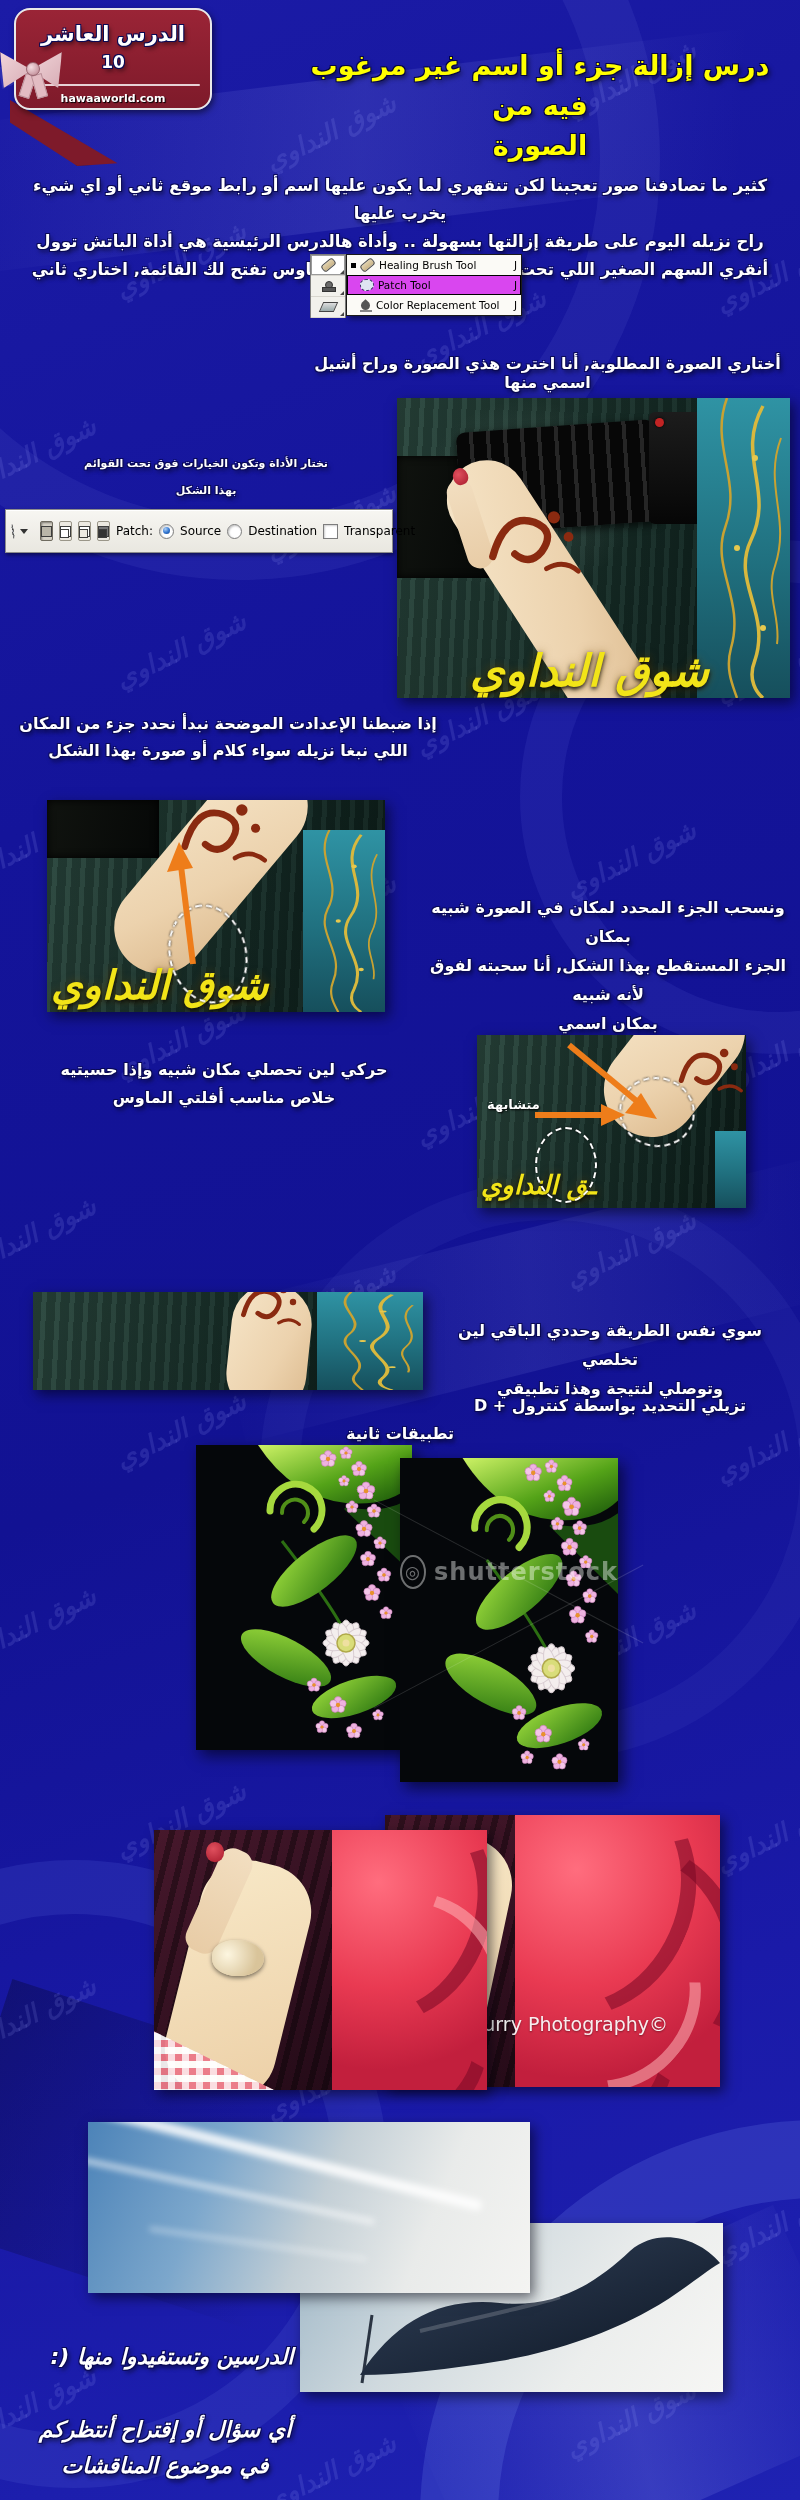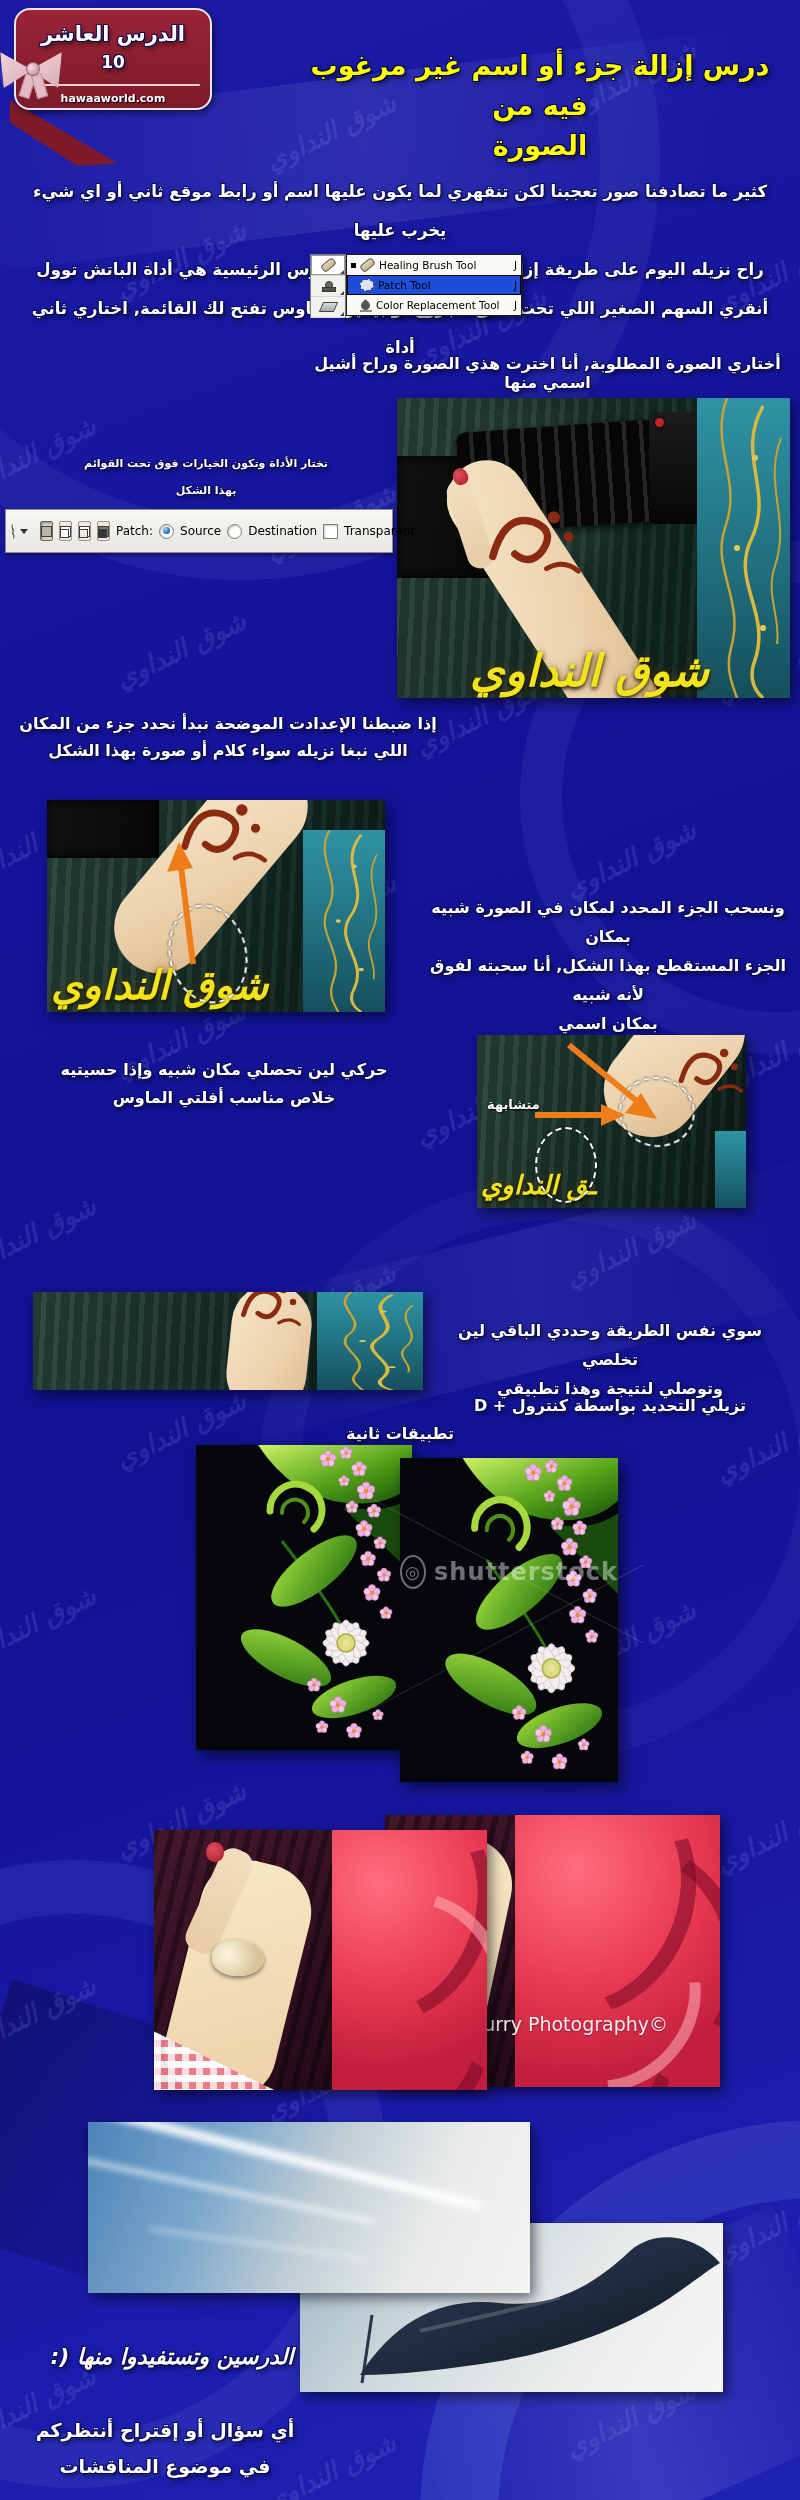--- a/index.html
+++ b/index.html
@@ -44,31 +44,31 @@
   .bow .wl{left:0;top:6px;clip-path:polygon(100% 50%,0 0,12% 100%);}
   .bow .wr{right:2px;top:6px;clip-path:polygon(0 50%,100% 0,88% 100%);}
   .bow .knot{position:absolute;left:26px;top:16px;width:12px;height:12px;border-radius:50%;
              background:radial-gradient(circle at 35% 35%,#f4dde1,#b87f8b);border:1px solid #96626d;}
   .bow .tail1,.bow .tail2{position:absolute;width:9px;height:22px;background:#e3bcc3;border:1px solid #b98f98;top:28px;}
   .bow .tail1{left:22px;transform:rotate(18deg);}
   .bow .tail2{left:34px;transform:rotate(-16deg);}
   
   .title{left:285px;top:46px;width:510px;font-size:27px;line-height:40px;color:#ffff00;
          text-shadow:1px 1px 0 #07073f,-1px 1px 0 #07073f,1px -1px 0 #07073f,-1px -1px 0 #07073f,2px 3px 5px rgba(0,0,0,.6);}
-  .intro{left:22px;top:172px;width:756px;font-size:16.5px;line-height:39px;}
+  .intro{left:22px;top:172px;width:756px;font-size:16.5px;line-height:28px;}
   
   .flyout{left:310px;top:254px;width:212px;height:64px;font-family:"DejaVu Sans",sans-serif;}
   .tools-col{position:absolute;left:0;top:0;width:36px;height:64px;background:#f2f1ec;border:1px solid #7d7d7d;box-sizing:border-box;}
   .tool-cell{position:relative;width:100%;height:20px;border-bottom:1px solid #d8d6cf;display:flex;align-items:center;justify-content:center;}
   .tool-cell.active{background:#fff;box-shadow:inset 0 0 0 1px #9a9a9a;}
   .corner{position:absolute;right:1px;bottom:1px;width:0;height:0;border-left:4px solid transparent;border-bottom:4px solid #444;}
   .menu-col{position:absolute;left:36px;top:0;width:176px;background:#fbfaf6;border:1px solid #1a1a1a;
             box-shadow:3px 3px 5px rgba(0,0,0,.45);box-sizing:border-box;}
   .menu-row{position:relative;height:20px;display:flex;align-items:center;gap:4px;padding:0 4px;box-sizing:border-box;}
-  .menu-row.selected{outline:1px solid #000;outline-offset:-1px;background:#1d4ed8;}
+  .menu-row.selected{outline:1px solid #000;outline-offset:-1px;background:#d946ef;}
   .mi-label{font-size:10.5px;color:#000;flex:1;white-space:nowrap;}
   .mi-short{font-size:10.5px;color:#000;}
   .sel-dot{width:5px;height:5px;background:#000;flex:0 0 auto;}
   .sel-sp{width:5px;flex:0 0 auto;}
   
   .ic-bandaid{width:13px;height:6px;background:linear-gradient(#e2d2ae,#c9b488);border:1px solid #4a4a4a;border-radius:3px;transform:rotate(-40deg);flex:0 0 auto;}
   .ic-stamp{position:relative;width:12px;height:11px;flex:0 0 auto;}
   .ic-stamp::before{content:'';position:absolute;left:3px;top:0;width:6px;height:6px;border-radius:50%;background:#6a6a6a;border:1px solid #333;}
   .ic-stamp::after{content:'';position:absolute;left:0;bottom:0;width:12px;height:3px;background:#555;border:1px solid #333;}
   .ic-eraser{width:13px;height:8px;background:linear-gradient(#ddd,#9aa);border:1px solid #444;transform:skewX(-24deg);flex:0 0 auto;}
@@ -79,21 +79,21 @@
   
   .cap-choose{left:300px;top:354px;width:495px;font-size:16px;}
   .cap-options{left:12px;top:450px;width:388px;font-size:11px;line-height:27px;}
   .cap-select{left:18px;top:710px;width:420px;font-size:16px;line-height:27px;}
   .cap-drag{left:425px;top:893px;width:366px;font-size:16px;line-height:29px;}
   .cap-move{left:56px;top:1056px;width:336px;font-size:16px;line-height:28px;}
   .cap-repeat{left:428px;top:1316px;width:364px;font-size:16px;line-height:29px;}
   .cap-deselect{left:428px;top:1396px;width:364px;font-size:16px;}
   .cap-apps{left:320px;top:1424px;width:160px;font-size:16px;}
   .outro1{left:38px;top:2338px;width:268px;font-size:22px;line-height:37px;font-style:italic;}
-  .outro2{left:12px;top:2412px;width:306px;font-size:19px;line-height:36px;}
+  .outro2{left:12px;top:2412px;width:306px;font-size:22px;line-height:36px;font-style:italic;}
   
   .optbar{left:5px;top:509px;width:388px;height:44px;background:linear-gradient(#f7f6f2,#e9e7e0);
           border:1px solid #8c8c8c;box-shadow:1px 2px 4px rgba(0,0,0,.5),inset 0 1px 0 #fff;
           display:flex;align-items:center;gap:6px;padding:0 6px;box-sizing:border-box;font-family:"DejaVu Sans",sans-serif;}
   .opt-sep{width:1px;height:32px;background:#aaa;box-shadow:1px 0 0 #fff;}
   .opt-label{font-size:12px;color:#000;}
   .mode-btn{width:18px;height:18px;background:#ece9e1;border:1px solid #9a9689;border-radius:2px;
             display:flex;align-items:center;justify-content:center;position:relative;}
   .mode-btn.pressed{background:#d6d2c6;box-shadow:inset 1px 1px 2px rgba(0,0,0,.4);border-color:#6f6b60;}
   .g-sq{width:9px;height:9px;border:1px solid #3d3d3d;background:#b9b5a8;}

